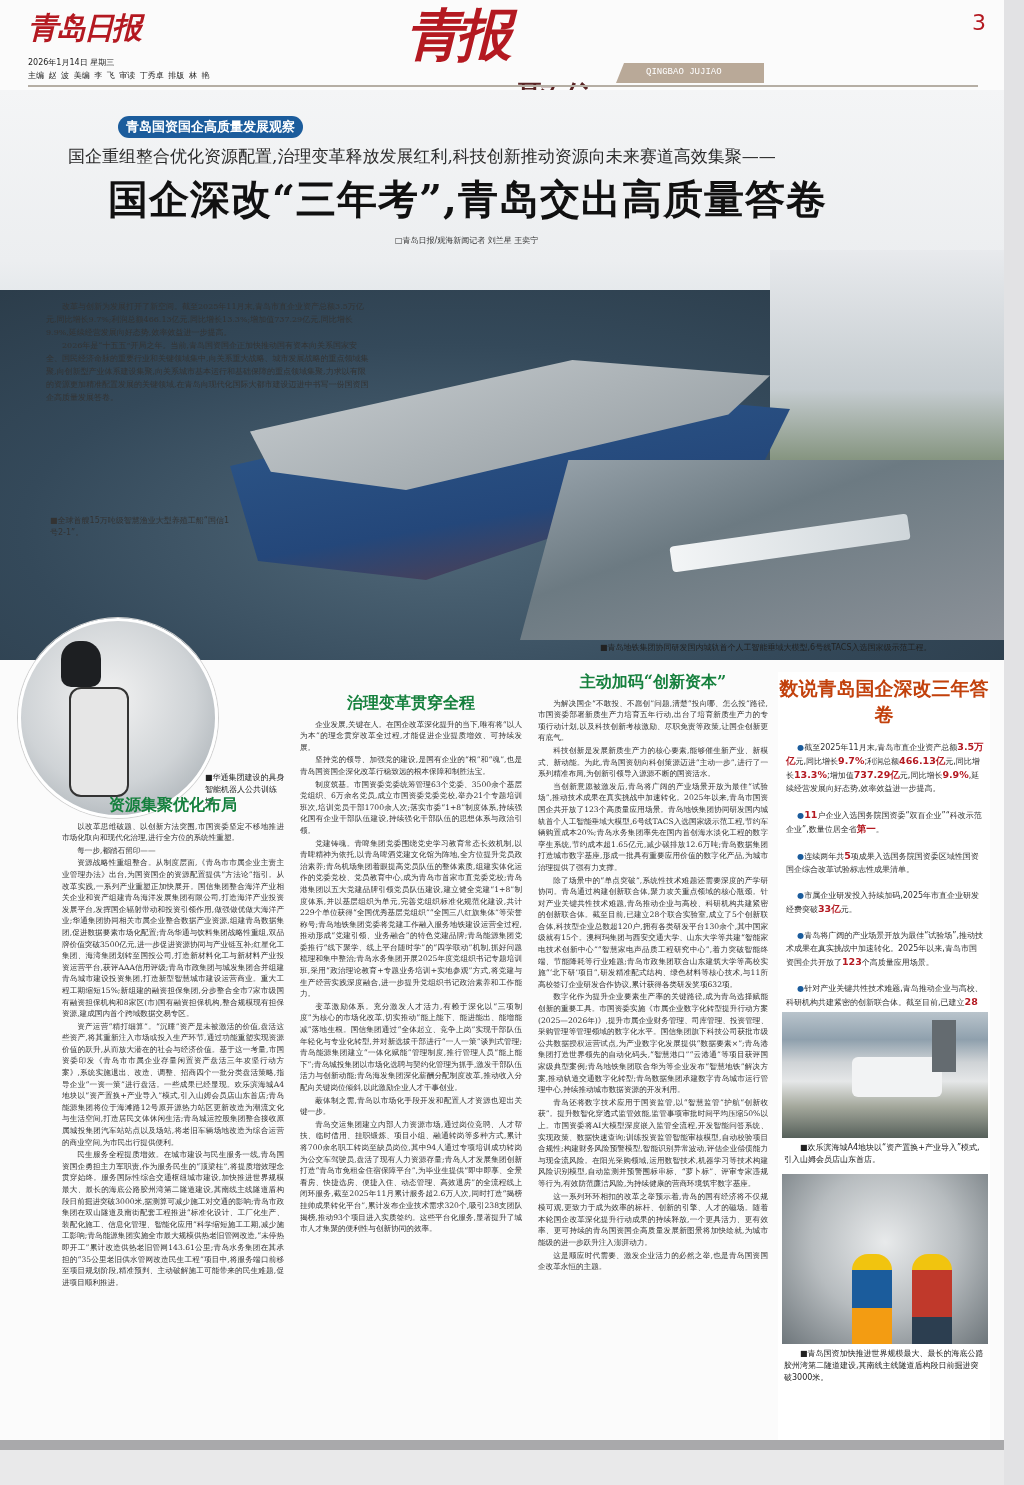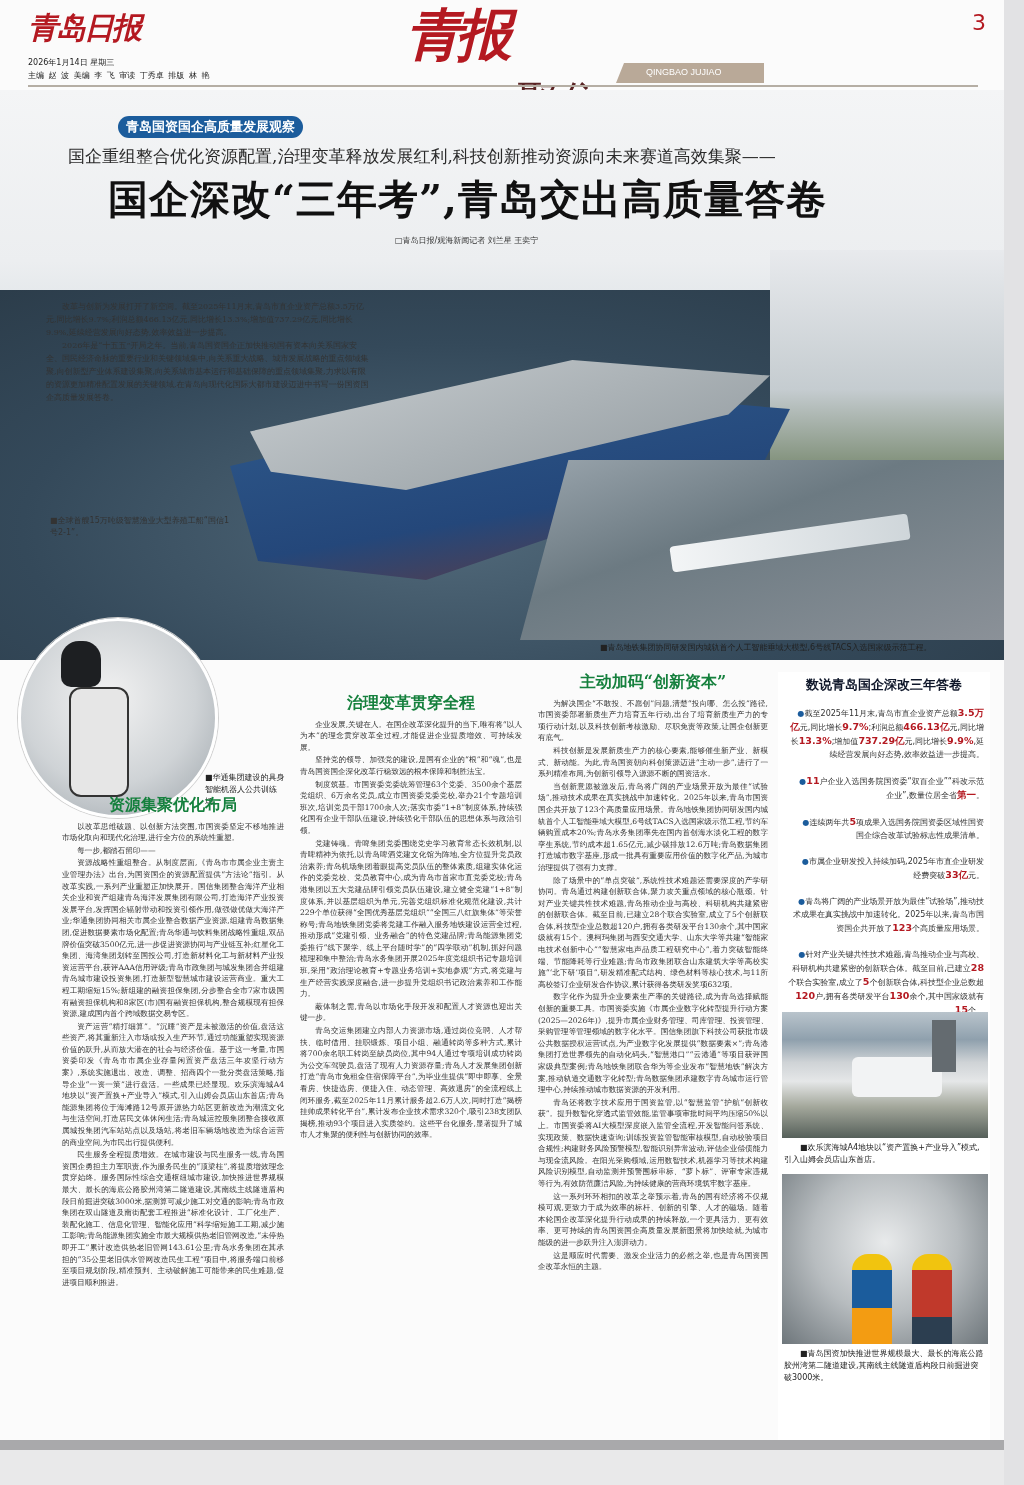--- a/index.html
+++ b/index.html
@@ -7,21 +7,21 @@
   body { font-family: "DejaVu Serif", "Liberation Serif", serif; color: #222; position: relative; }
   .page { position: absolute; left: 0; top: 0; width: 1004px; height: 1485px; background: #fbfbfb; }
   .edge { position: absolute; left: 1004px; top: 0; width: 20px; height: 1485px; background: #e2e2e4; }
   
   .masthead { position: absolute; left: 28px; top: 0; width: 960px; height: 86px; }
   .logo-paper { position: absolute; left: 0; top: 8px; font-family: "DejaVu Serif", serif; font-style: italic; font-size: 30px; color: #b41921; font-weight: bold; letter-spacing: -2px; }
   .masthead .date { position: absolute; left: 0; top: 57px; font-family: "DejaVu Sans", sans-serif; font-size: 8px; color: #222; }
   .masthead .editors { position: absolute; left: 0; top: 70px; font-family: "DejaVu Sans", sans-serif; font-size: 8px; color: #222; word-spacing: 2px; }
   .logo-section { position: absolute; left: 378px; top: 6px; font-size: 56px; color: #b41921; font-style: italic; font-weight: bold; letter-spacing: -6px; line-height: 1; }
   .logo-sub { position: absolute; left: 488px; top: 38px; font-size: 44px; color: #5a2424; font-family: "DejaVu Serif", serif; margin-top: 36px; }
-  .logo-pinyin { position: absolute; left: 588px; top: 63px; width: 148px; height: 20px; background: #b9a998; color: #fff; font-family: Liberation Sans, sans-serif; font-size: 9px; padding: 4px 0 9px 30px; clip-path: polygon(8px 0, 100% 0, 100% 100%, 0 100%); }
+  .logo-pinyin { position: absolute; left: 588px; top: 63px; width: 148px; height: 20px; background: #b9a998; color: #fff; font-family: Liberation Mono, monospace; font-size: 9px; padding: 4px 0 9px 30px; clip-path: polygon(8px 0, 100% 0, 100% 100%, 0 100%); }
   .pageno { position: absolute; left: 944px; top: 10px; font-family: "DejaVu Sans", sans-serif; font-size: 22px; color: #b41921; }
   .rule { position: absolute; left: 28px; top: 85px; width: 950px; height: 2px; background: #b5aea4; }
 
   
   .hero { position: absolute; left: 0; top: 90px; width: 1004px; height: 570px; background: linear-gradient(180deg,#f4f5f6 0%,#eceef0 30%,#cfd8de 55%,#a4b4bf 70%,#5f7482 100%); overflow: hidden; }
   .sea { position: absolute; left: 0; top: 200px; width: 1004px; height: 400px; background: radial-gradient(ellipse at 45% 60%, #51697a 0%, #34495a 55%, #2a3a47 100%); }
   .kicker { position: absolute; left: 118px; top: 26px; height: 22px; padding: 0 8px; background: #1b5c9c; color: #fff; font-family: "DejaVu Sans", sans-serif; font-weight: bold; font-size: 13px; line-height: 22px; border-radius: 11px; }
   .deck { position: absolute; left: 68px; top: 55px; width: 900px; font-size: 17px; color: #2a2a2a; white-space: nowrap; }
   .headline { position: absolute; left: 108px; top: 82px; font-size: 40px; font-weight: bold; color: #111; letter-spacing: 1px; white-space: nowrap; }
   .byline { position: absolute; left: 395px; top: 145px; font-family: "DejaVu Sans", sans-serif; font-size: 8px; color: #333; }
@@ -42,22 +42,22 @@
   .robot-caption { position: absolute; left: 205px; top: 772px; width: 80px; font-family: "DejaVu Sans", sans-serif; font-size: 8px; line-height: 12px; color: #222; }
 
   
   .col { position: absolute; font-size: 7.6px; line-height: 11.6px; color: #333; text-align: justify; overflow: hidden; }
   .col p { text-indent: 2em; margin-bottom: 1px; }
   .col h2 { font-size: 16px; font-weight: bold; color: #15803d; text-align: center; margin: 4px 0 10px; text-indent: 0; }
   .col1 { left: 62px; top: 795px; width: 222px; height: 640px; }
   .col2 { left: 300px; top: 693px; width: 222px; height: 745px; }
   .col3 { left: 538px; top: 672px; width: 230px; height: 766px; }
   .sidebar { position: absolute; left: 778px; top: 672px; width: 212px; height: 796px; background: #ffffff; }
-  .sidebar h2 { font-size: 13px; font-weight: bold; color: #0f172a; text-align: center; margin: 4px 0 12px; }
-  .fact { font-family: "DejaVu Sans", sans-serif; font-size: 8px; line-height: 13px; color: #333; margin: 12px 6px 13px 8px; text-indent: 1.4em; text-align: right; }
+  .sidebar h2 { font-size: 19px; font-weight: bold; color: #c2410c; text-align: center; margin: 4px 0 12px; }
+  .fact { font-family: "DejaVu Sans", sans-serif; font-size: 8px; line-height: 13px; color: #333; margin: 12px 6px 13px 8px; text-indent: 1.4em; }
   .fact .dot { color: #1b5c9c; }
   .fact b { color: #b41921; font-size: 9.5px; }
   .photo-mall { position: absolute; left: 4px; top: 340px; width: 206px; height: 126px; background: linear-gradient(180deg,#b9c4cc 0%,#8fa0ad 22%,#cfd3d6 40%,#e5e7e8 55%,#a4a89c 75%,#56605a 100%); }
   .photo-mall .building { position: absolute; left: 70px; top: 45px; width: 90px; height: 40px; background: #f2f3f4; border-radius: 6px; }
   .photo-mall .tower { position: absolute; left: 150px; top: 8px; width: 24px; height: 52px; background: #646b70; }
   .cap-mall { position: absolute; left: 6px; top: 470px; width: 200px; font-family: "DejaVu Sans", sans-serif; font-size: 8px; line-height: 12px; color: #222; text-indent: 2em; }
   .photo-tunnel { position: absolute; left: 4px; top: 502px; width: 206px; height: 170px; background: radial-gradient(ellipse at 50% 40%, #e8eaeb 0%, #b7bcbf 50%, #6e767b 100%); overflow: hidden; }
   .worker { position: absolute; bottom: 0; width: 40px; height: 90px; border-radius: 16px 16px 0 0; }
   .worker.w1 { left: 70px; background: linear-gradient(180deg,#f1c40f 0 18%,#1b5c9c 18% 60%,#f39c12 60%); }
   .worker.w2 { left: 130px; background: linear-gradient(180deg,#f1c40f 0 18%,#c0392b 18% 70%,#2c3e50 70%); }
@@ -121,20 +121,21 @@
     <p>资产运营“精打细算”。“沉睡”资产是未被激活的价值,盘活这些资产,将其重新注入市场或投入生产环节,通过功能重塑实现资源价值的跃升,从而放大潜在的社会与经济价值。基于这一考量,市国资委印发《青岛市市属企业存量闲置资产盘活三年攻坚行动方案》,系统实施退出、改造、调整、招商四个一批分类盘活策略,指导企业“一资一策”进行盘活。一些成果已经显现。欢乐滨海城A4地块以“资产置换+产业导入”模式,引入山姆会员店山东首店;青岛能源集团将位于海滩路12号原开源热力站区更新改造为潮流文化与生活空间,打造居民文体休闲生活;青岛城运控股集团整合接收原属城投集团汽车站站点以及场站,将老旧车辆场地改造为综合运营的商业空间,为市民出行提供便利。</p>
     <p>民生服务全程提质增效。在城市建设与民生服务一线,青岛国资国企勇担主力军职责,作为服务民生的“顶梁柱”,将提质增效理念贯穿始终。服务国际性综合交通枢纽城市建设,加快推进世界规模最大、最长的海底公路胶州湾第二隧道建设,其南线主线隧道盾构段日前掘进突破3000米,据测算可减少施工对交通的影响;青岛市政集团在双山隧道及南街配套工程推进“标准化设计、工厂化生产、装配化施工、信息化管理、智能化应用”科学缩短施工工期,减少施工影响;青岛能源集团实施全市最大规模供热老旧管网改造,“未停热即开工”累计改造供热老旧管网143.61公里;青岛水务集团在其承担的“35公里老旧供水管网改造民生工程”项目中,将服务端口前移至项目规划阶段,精准预判、主动破解施工可能带来的民生难题,促进项目顺利推进。</p>
   </div>
 
   <div class="col col2">
     <h2>治理变革贯穿全程</h2>
     <p>企业发展,关键在人。在国企改革深化提升的当下,唯有将“以人为本”的理念贯穿改革全过程,才能促进企业提质增效、可持续发展。</p>
     <p>坚持党的领导、加强党的建设,是国有企业的“根”和“魂”,也是青岛国资国企深化改革行稳致远的根本保障和制胜法宝。</p>
     <p>制度筑基。市国资委党委统筹管理63个党委、3500余个基层党组织、6万余名党员,成立市国资委党委党校,举办21个专题培训班次,培训党员干部1700余人次;落实市委“1+8”制度体系,持续强化国有企业干部队伍建设,持续强化干部队伍的思想体系与政治引领。</p>
     <p>党建铸魂。青啤集团党委围绕党史学习教育常态长效机制,以青啤精神为依托,以青岛啤酒党建文化馆为阵地,全方位提升党员政治素养;青岛机场集团着眼提高党员队伍的整体素质,组建实体化运作的党委党校、党员教育中心,成为青岛市首家市直党委党校;青岛港集团以五大党建品牌引领党员队伍建设,建立健全党建“1+8”制度体系,并以基层组织为单元,完善党组织标准化规范化建设,共计229个单位获得“全国优秀基层党组织”“全国三八红旗集体”等荣誉称号;青岛地铁集团党委将党建工作融入服务地铁建设运营全过程,推动形成“党建引领、业务融合”的特色党建品牌;青岛能源集团党委推行“线下聚学、线上平台随时学”的“四学联动”机制,抓好问题梳理和集中整治;青岛水务集团开展2025年度党组织书记专题培训班,采用“政治理论教育+专题业务培训+实地参观”方式,将党建与生产经营实践深度融合,进一步提升党组织书记政治素养和工作能力。</p>
+    <p>变革激励体系。充分激发人才活力,有赖于深化以“三项制度”为核心的市场化改革,切实推动“能上能下、能进能出、能增能减”落地生根。国信集团通过“全体起立、竞争上岗”实现干部队伍年轻化与专业化转型,并对新选拔干部进行“一人一策”谈判式管理;青岛能源集团建立“一体化赋能”管理制度,推行管理人员“能上能下”;青岛城投集团以市场化选聘与契约化管理为抓手,激发干部队伍活力与创新动能;青岛海发集团深化薪酬分配制度改革,推动收入分配向关键岗位倾斜,以此激励企业人才干事创业。</p>
     <p>蔽体制之需,青岛以市场化手段开发和配置人才资源也迎出关键一步。</p>
     <p>青岛交运集团建立内部人力资源市场,通过岗位竞聘、人才帮扶、临时借用、挂职锻炼、项目小组、融通转岗等多种方式,累计将700余名职工转岗至缺员岗位,其中94人通过专项培训成功转岗为公交车驾驶员,盘活了现有人力资源存量;青岛人才发展集团创新打造“青岛市免租金住宿保障平台”,为毕业生提供“即申即享、全景看房、快捷选房、便捷入住、动态管理、高效退房”的全流程线上闭环服务,截至2025年11月累计服务超2.6万人次,同时打造“揭榜挂帅成果转化平台”,累计发布企业技术需求320个,吸引238支团队揭榜,推动93个项目进入实质签约。这些平台化服务,显著提升了城市人才集聚的便利性与创新协同的效率。</p>
   </div>
 
   <div class="col col3">
     <h2>主动加码“创新资本”</h2>
     <p>为解决国企“不敢投、不愿创”问题,清楚“投向哪、怎么投”路径,市国资委部署新质生产力培育五年行动,出台了培育新质生产力的专项行动计划,以及科技创新考核激励、尽职免责等政策,让国企创新更有底气。</p>
     <p>科技创新是发展新质生产力的核心要素,能够催生新产业、新模式、新动能。为此,青岛国资朝向科创策源迈进“主动一步”,进行了一系列精准布局,为创新引领导入源源不断的国资活水。</p>
     <p>当创新意愿被激发后,青岛将广阔的产业场景开放为最佳“试验场”,推动技术成果在真实挑战中加速转化。2025年以来,青岛市国资国企共开放了123个高质量应用场景。青岛地铁集团协同研发国内城轨首个人工智能垂域大模型,6号线TACS入选国家级示范工程,节约车辆购置成本20%;青岛水务集团率先在国内首创海水淡化工程的数字孪生系统,节约成本超1.65亿元,减少碳排放12.6万吨;青岛数据集团打造城市数字基座,形成一批具有重要应用价值的数字化产品,为城市治理提供了强有力支撑。</p>
     <p>除了场景中的“单点突破”,系统性技术难题还需要深度的产学研协同。青岛通过构建创新联合体,聚力攻关重点领域的核心瓶颈。针对产业关键共性技术难题,青岛推动企业与高校、科研机构共建紧密的创新联合体。截至目前,已建立28个联合实验室,成立了5个创新联合体,科技型企业总数超120户,拥有各类研发平台130余个,其中国家级就有15个。澳柯玛集团与西安交通大学、山东大学等共建“智能家电技术创新中心”“智慧家电声品质工程研究中心”,着力突破智能终端、节能降耗等行业难题;青岛市政集团联合山东建筑大学等高校实施“‘北下研’项目”,研发精准配式结构、绿色材料等核心技术,与11所高校签订企业研发合作协议,累计获得各类研发奖项632项。</p>

